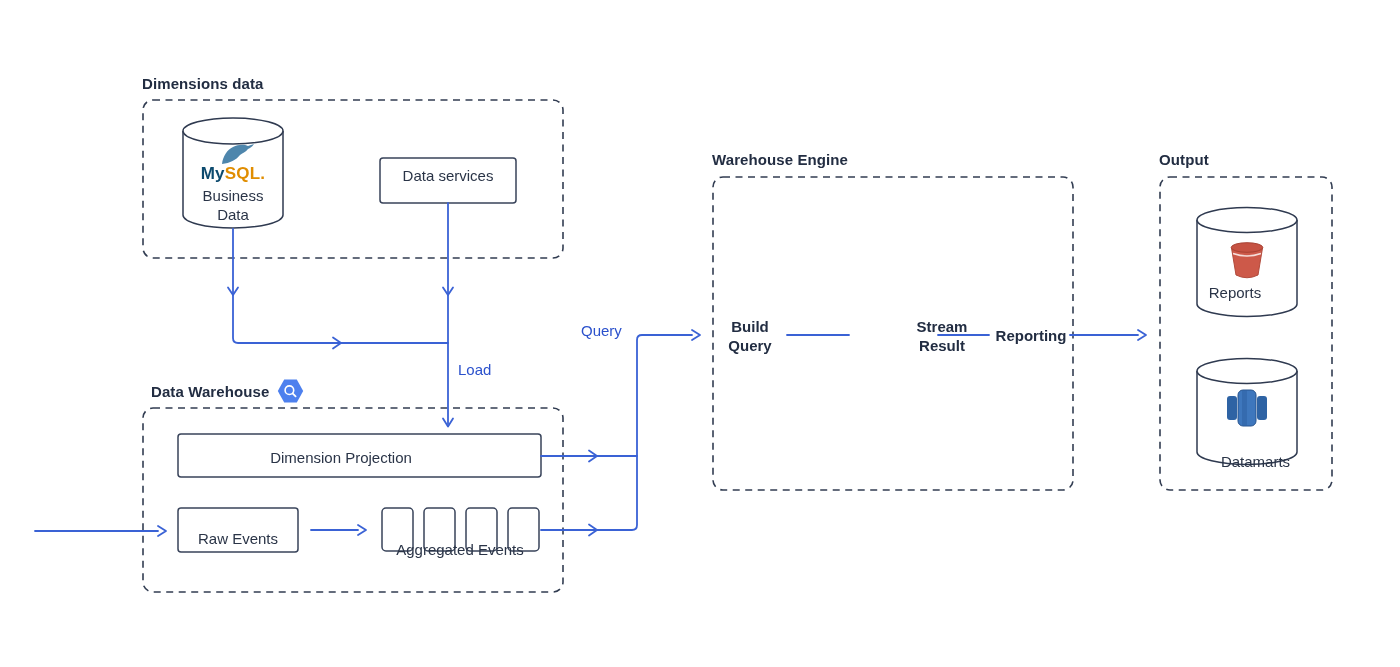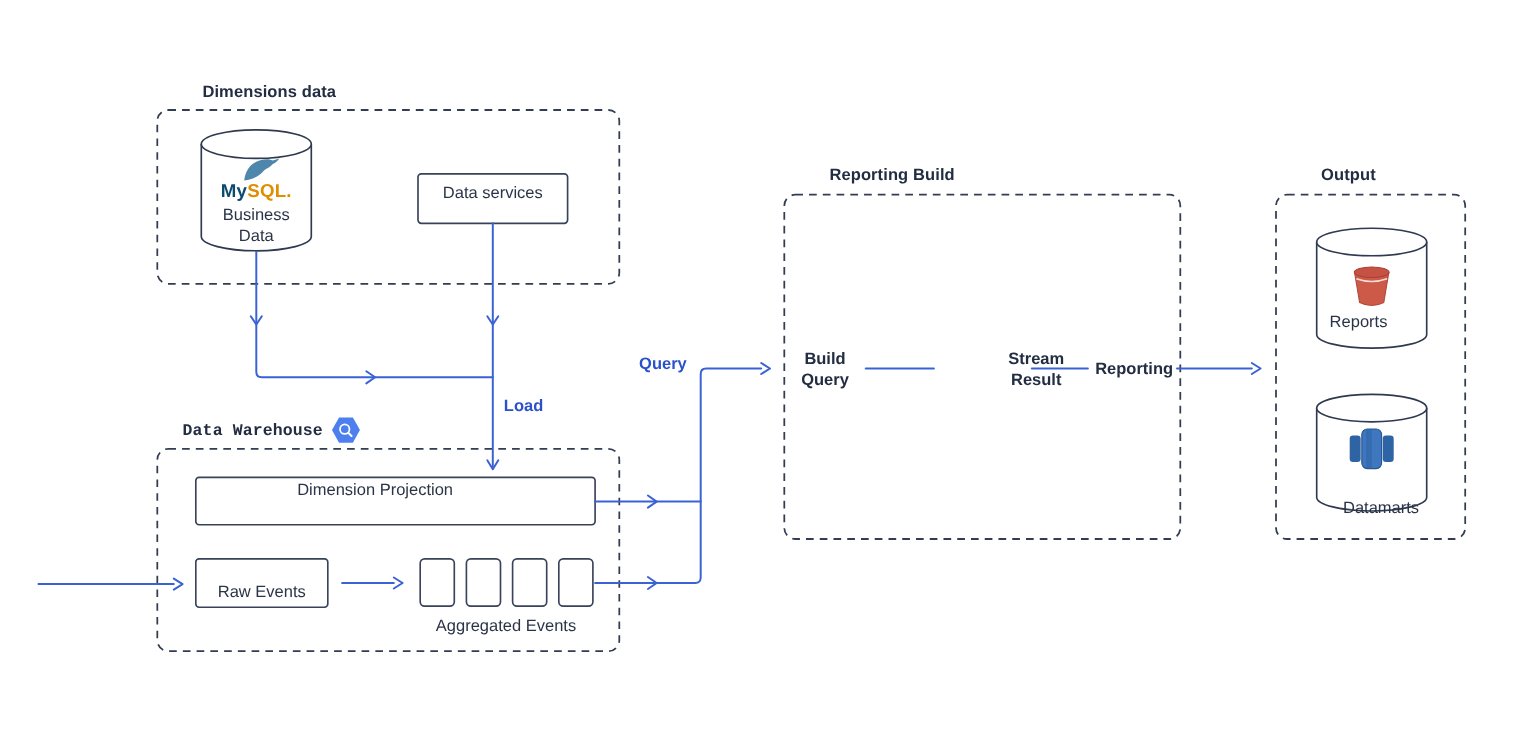--- a/index.html
+++ b/index.html
@@ -2,23 +2,23 @@
 <html><head>
 <meta charset="utf-8">
 <style>
   html,body{margin:0;padding:0;background:#fff;}
   #stage{
     position:relative;width:1400px;height:667px;background:#ffffff;overflow:hidden;
     font-family:"Liberation Sans","DejaVu Sans",sans-serif;color:#273246;
   }
   #diagram-svg{position:absolute;left:0;top:0;}
   .lbl{position:absolute;font-size:15px;line-height:19px;}
-  .group-title{font-weight:700;font-size:15px;color:#222d42;letter-spacing:.1px;margin-left:42px;}
+  .group-title{font-weight:700;font-size:15px;color:#222d42;letter-spacing:.1px;}
   .node-label{font-weight:500;color:#2a3447;display:flex;align-items:center;justify-content:center;text-align:center;}
-  .blue-label{color:#2b51cc;font-weight:700;text-align:left;}
+  .blue-label{color:#2b51cc;font-weight:400;text-align:left;}
   .step-label{font-weight:700;color:#222d42;text-align:center;}
   .wh-title{display:flex;align-items:center;gap:8px;}
   .mysql-word{font-size:17px;font-weight:700;text-align:center;letter-spacing:.2px;}
   .mysql-my{color:#0c4a6e;}
   .mysql-sql{color:#e08d00;text-align:center;}
 </style>
 </head>
 <body>
 
 <div id="stage">
@@ -107,39 +107,39 @@
   <div class="lbl group-title" style="left:142px;top:74px;">Dimensions data</div>
 
   <div class="lbl mysql-word" style="left:196px;top:164px;width:74px;"><span class="mysql-my">My</span><span class="mysql-sql">SQL.</span></div>
 
   <div class="lbl node-label" style="left:193px;top:186px;width:80px;">Business Data</div>
 
   <div class="lbl node-label" style="left:380px;top:158px;width:136px;height:34px;">Data services</div>
 
   <div class="lbl blue-label" style="left:458px;top:360px;">Load</div>
 
-  <div class="lbl group-title wh-title" style="left:124px;top:377px;font-family:Liberation Mono, monospace;">
+  <div class="lbl group-title wh-title" style="left:151px;top:377px;">
     <span>Data Warehouse</span>
     <svg width="27" height="28" viewBox="0 0 27 28">
       <polygon points="0.8,14 7.2,2.6 19.8,2.6 26.2,14 19.8,25.4 7.2,25.4" fill="#4d80ee"></polygon>
       <circle cx="12.4" cy="13.2" r="4.3" fill="none" stroke="#ffffff" stroke-width="1.6"></circle>
       <line x1="15.6" y1="16.4" x2="18.6" y2="19.4" stroke="#ffffff" stroke-width="1.8" stroke-linecap="round"></line>
     </svg>
   </div>
 
-  <div class="lbl node-label" style="left:178px;top:424px;width:326px;height:43px;">Dimension Projection</div>
+  <div class="lbl node-label" style="left:178px;top:436px;width:326px;height:43px;">Dimension Projection</div>
 
   <div class="lbl node-label" style="left:178px;top:508px;width:120px;height:60px;">Raw Events</div>
 
-  <div class="lbl node-label" style="left:380px;top:560px;width:160px;">Aggregated Events</div>
+  <div class="lbl node-label" style="left:380px;top:540px;width:160px;">Aggregated Events</div>
 
 
   <div class="lbl blue-label" style="left:581px;top:321px;">Query</div>
 
-  <div class="lbl group-title" style="left:712px;top:150px;">Reporting Build</div>
+  <div class="lbl group-title" style="left:712px;top:150px;">Warehouse Engine</div>
 
   <div class="lbl step-label" style="left:718px;top:317px;width:64px;">Build Query</div>
   <div class="lbl step-label" style="left:862px;top:317px;width:64px;margin-left:48px;">Stream Result</div>
   <div class="lbl step-label" style="left:981px;top:326px;width:100px;">Reporting</div>
 
   <div class="lbl group-title" style="left:1159px;top:150px;">Output</div>
 
   <div class="lbl node-label" style="left:1197px;top:283px;width:76px;">Reports</div>
 
   <div class="lbl node-label" style="left:1197px;top:452px;width:117px;">Datamarts</div>

